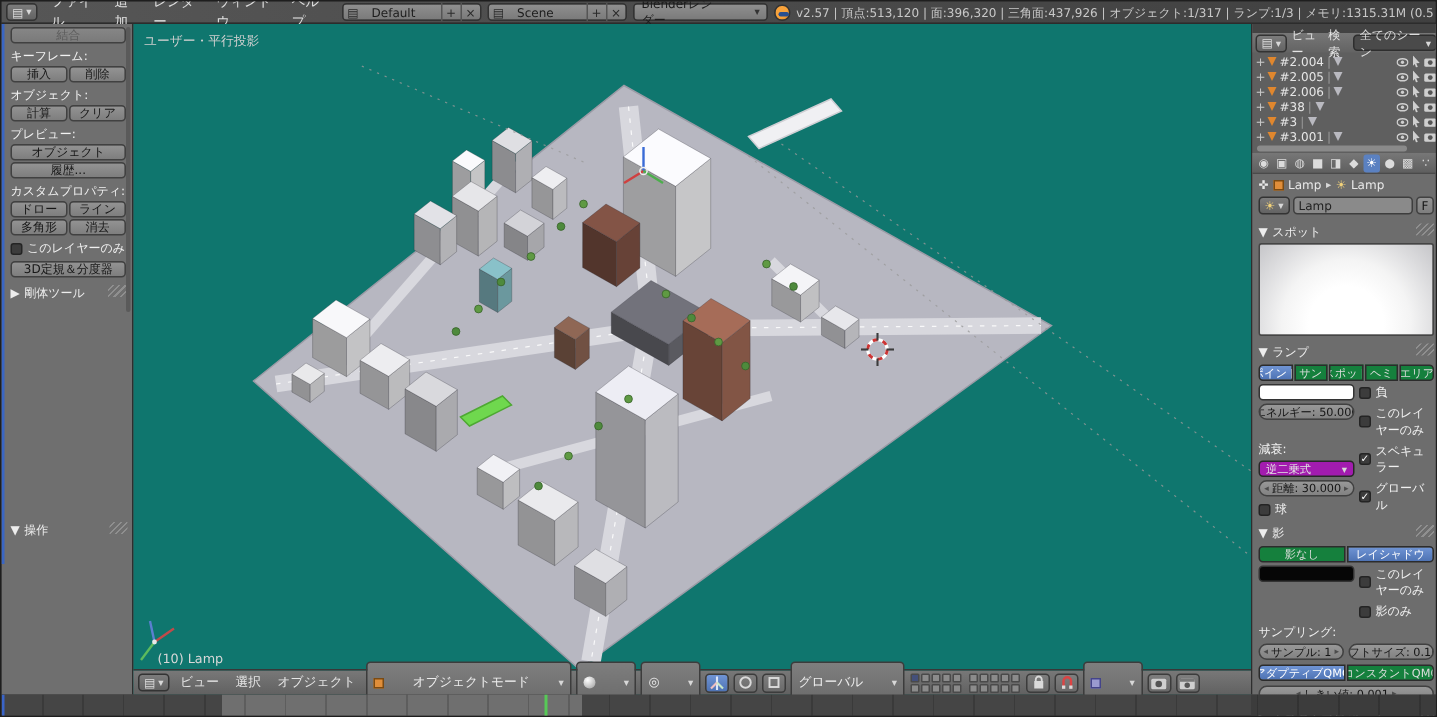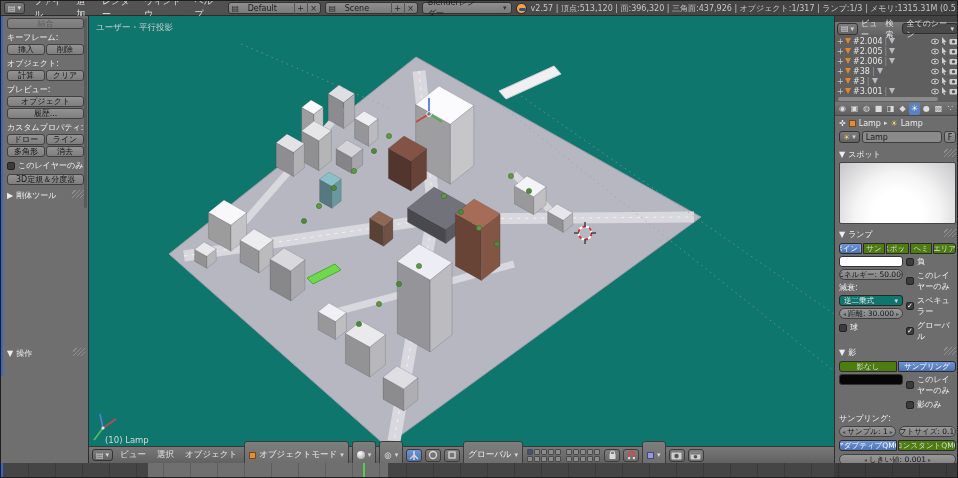--- a/index.html
+++ b/index.html
@@ -34,21 +34,21 @@
   .grip{position:absolute;right:0;top:0;width:12px;height:8px;background:repeating-linear-gradient(135deg,transparent 0 2px,#8f8f8f 2px 3px);}
   .op-panel{position:absolute;left:6px;top:327px;width:78px;}
 
   
   .viewport{left:88px;top:15px;width:745px;height:447px;background:#0f766e;}
   .scene{position:absolute;left:0;top:0;}
   .view-label{position:absolute;left:7px;top:6px;font-size:8.5px;color:#cfcfcf;}
   .obj-label{position:absolute;left:16px;top:419px;font-size:8.5px;color:#d8d8d8;text-align:center;}
   .vp-header{position:absolute;left:0;top:430px;width:745px;height:17px;background:linear-gradient(#787878,#616161);border-top:1px solid #383838;display:flex;align-items:center;gap:3px;padding:0 3px;font-size:8.5px;color:#e6e6e6;}
   .vp-menu{padding:0 4px;}
-  .dd{display:flex;align-items:center;gap:3px;height:29px;background:linear-gradient(#7e7e7e,#6a6a6a);border:1px solid #3c3c3c;border-radius:3px;padding:0 4px;color:#eee;}
+  .dd{display:flex;align-items:center;gap:19px;height:29px;background:linear-gradient(#7e7e7e,#6a6a6a);border:1px solid #3c3c3c;border-radius:3px;padding:0 4px;color:#eee;}
   .cube{width:7px;height:7px;background:#e08e3a;border:1px solid #7a4a12;display:inline-block;}
   .sphere{width:8px;height:8px;border-radius:50%;background:radial-gradient(circle at 35% 30%,#fff,#9a9a9a);display:inline-block;}
   .icbtn{width:16px;height:13px;background:linear-gradient(#7e7e7e,#6a6a6a);border:1px solid #3c3c3c;border-radius:3px;display:flex;align-items:center;justify-content:center;}
   .icbtn.on{background:linear-gradient(#6f94d4,#4e73b4);}
   .layers{display:grid;grid-template-columns:repeat(5,6px);grid-template-rows:6px 6px;gap:1px;margin:0 1px;}
   .layers span{background:#8b8b8b;border:1px solid #4a4a4a;border-radius:1px;}
   .layers span.on{background:#44507a;}
   .caret{font-size:7px;color:#d8d8d8;}
 
   
@@ -68,33 +68,33 @@
   .props{position:absolute;left:0;top:86px;width:125px;height:361px;background:#6d6d6d;padding:0 4px;font-size:8px;color:#efefef;}
   .tabs{display:flex;gap:1px;height:14px;align-items:center;background:linear-gradient(#777,#5f5f5f);margin:0 -4px;padding:0 2px;border-bottom:1px solid #4a4a4a;}
   .tab{width:11px;height:12px;display:flex;align-items:center;justify-content:center;font-size:8px;color:#dcdcdc;border-radius:2px;}
   .tab.active{background:#5b81c1;color:#fff;}
   .crumbs{display:flex;align-items:center;gap:3px;height:14px;font-size:8px;color:#e8e8e8;}
   .dblock{display:flex;align-items:center;gap:2px;height:14px;}
   .dbfield{flex:1;display:flex;align-items:center;height:12px;background:#8a8a8a;border:1px solid #3e3e3e;border-radius:3px;color:#222;padding:0 3px;gap:3px;}
   .fbtn{width:12px;height:12px;background:linear-gradient(#939393,#7e7e7e);border:1px solid #414141;border-radius:3px;color:#161616;display:flex;align-items:center;justify-content:center;}
   .preview-box{width:117px;height:62px;border:1px solid #454545;border-radius:2px;background:radial-gradient(circle at 50% 88%,#ffffff 32%,#f4f4f4 55%,#dcdcde 78%,#c6c6c9 100%);}
   .seg{display:flex;gap:1px;}
-  .seg .sbtn{flex:1;height:11px;display:flex;align-items:center;justify-content:center;background:#4d7c0f;border:1px solid #2c2c2c;color:#dcdcdc;font-size:7.5px;white-space:nowrap;overflow:hidden;}
+  .seg .sbtn{flex:1;height:11px;display:flex;align-items:center;justify-content:center;background:#15803d;border:1px solid #2c2c2c;color:#dcdcdc;font-size:7.5px;white-space:nowrap;overflow:hidden;}
   .seg .sbtn:first-child{border-radius:3px 0 0 3px;}
   .seg .sbtn:last-child{border-radius:0 3px 3px 0;}
   .sbtn.on{background:linear-gradient(#6f94d4,#4e73b4);color:#fff;}
   .num{height:11px;background:linear-gradient(#989898,#828282);border:1px solid #414141;border-radius:6px;color:#161616;font-size:7.5px;display:flex;align-items:center;justify-content:center;gap:2px;white-space:nowrap;overflow:hidden;}
   .num .ar{color:#4c4c4c;font-size:6px;}
-  .ddark{height:11px;background:#0f766e;border:1px solid #282828;border-radius:3px;color:#e2e2e2;font-size:7.5px;display:flex;align-items:center;padding:0 4px;justify-content:space-between;}
+  .ddark{height:11px;background:#a21caf;border:1px solid #282828;border-radius:3px;color:#e2e2e2;font-size:7.5px;display:flex;align-items:center;padding:0 4px;justify-content:space-between;}
   .two-col{display:flex;gap:3px;margin-top:2px;}
   .col-l{width:64px;display:flex;flex-direction:column;gap:2px;}
   .col-r{flex:1;display:flex;flex-direction:column;gap:3px;}
   .swatch{height:11px;border:1px solid #333;border-radius:3px;background:#fff;}
   .swatch.black{background:#060606;}
-  .mini-lbl{color:#f0f0f0;}
+  .mini-lbl{color:#f0f0f0;margin-top:12px;}
 
   
   .timeline{left:0;top:462px;width:958px;height:16px;background:#454545;overflow:hidden;}
   .tl-stripes{position:absolute;left:0;top:0;width:958px;height:16px;background:repeating-linear-gradient(90deg,rgba(0,0,0,0.16) 0 1px,transparent 1px 27px);}
   .tl-range{position:absolute;left:147px;top:0;width:240px;height:16px;background:#6f6f6f;}
   .tl-right{position:absolute;left:833px;top:0;width:125px;height:16px;background:#3c3c3c;}
   .tl-cursor{position:absolute;left:362px;top:0;width:2px;height:16px;background:#57c957;}
   .tl-start{position:absolute;left:0;top:0;width:2px;height:16px;background:#3a64c8;}
 </style>
 </head>
@@ -661,21 +661,21 @@
         </div>
       </div>
 
       <div class="panel-hdr">
         <span>▼</span>
         <span>影</span>
         <span class="grip"></span>
       </div>
       <div class="seg" style="margin-top:3px;">
         <span class="sbtn">影なし</span>
-        <span class="sbtn on">サンプリング</span>
+        <span class="sbtn on">レイシャドウ</span>
       </div>
       <div class="two-col">
         <div class="col-l">
           <div class="swatch black"></div>
         </div>
         <div class="col-r">
           <div class="chkrow" style="margin:0;">
               <span class="chk"></span>
               <span>このレイヤーのみ</span>
             </div>

